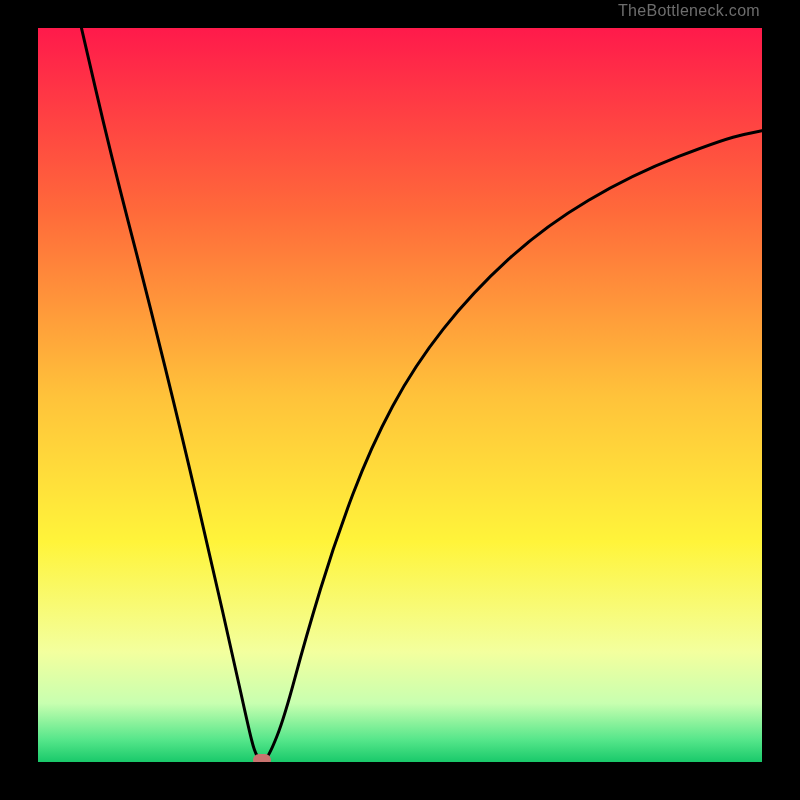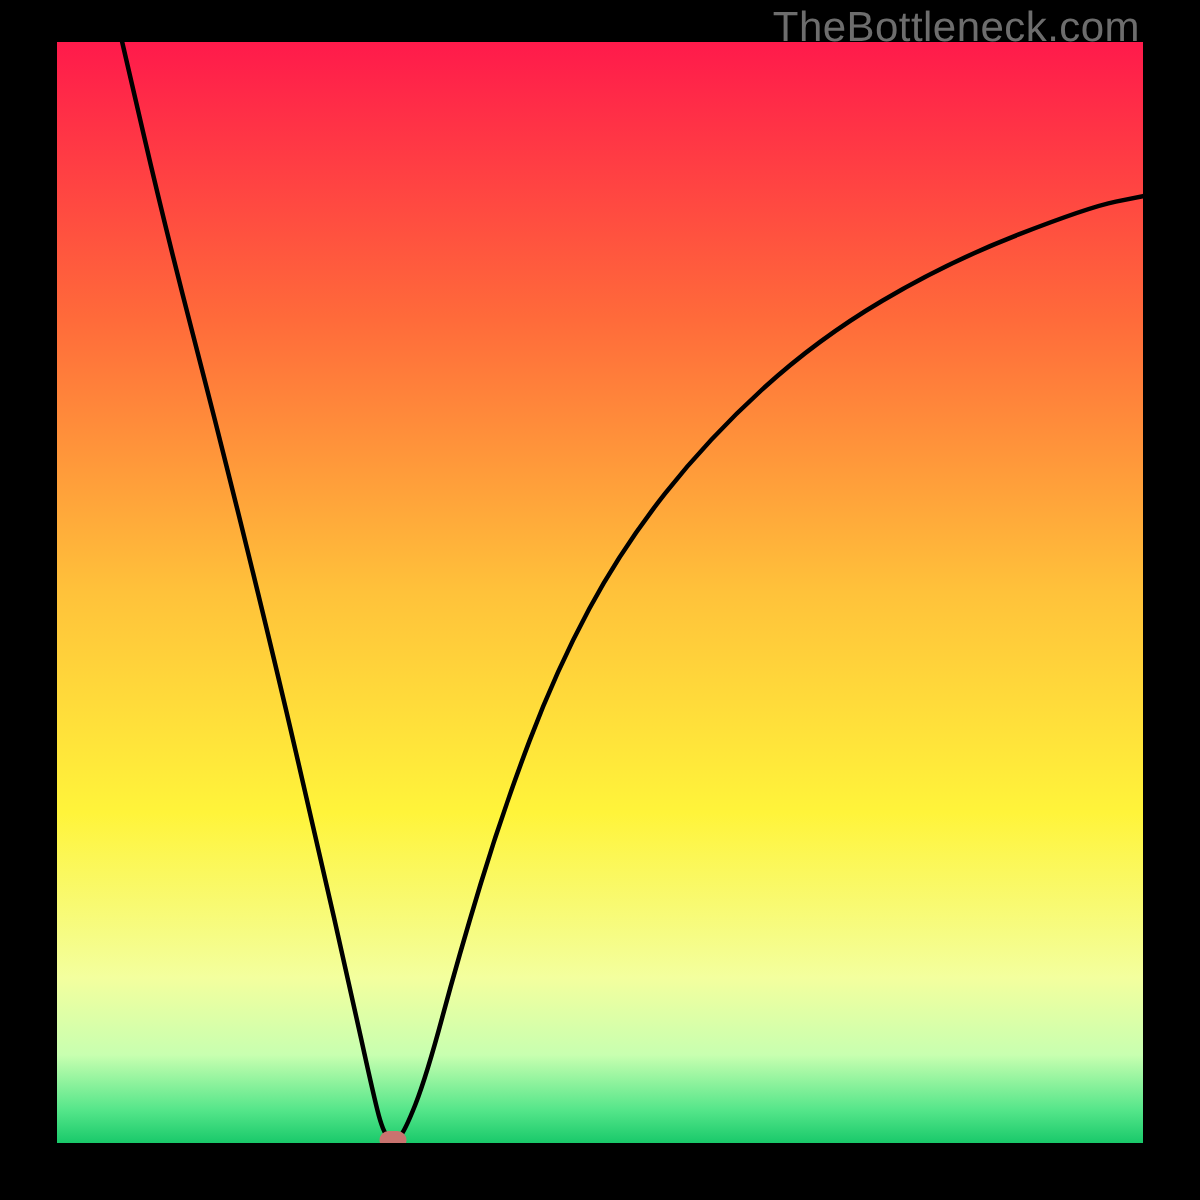--- a/index.html
+++ b/index.html
@@ -35,21 +35,21 @@
     position: absolute;
     left: 0;
     top: 0;
     width: 100%;
     height: 100%;
   }
   .watermark {
     position: absolute;
     top: 2px;
     right: 40px;
-    font-size: 28px;
+    font-size: 16px;
     font-weight: 500;
     color: #6d6d6d;
     letter-spacing: 0.3px;
   }
   .marker {
     position: absolute;
     width: 18px;
     height: 12px;
     background: #c9736f;
     border-radius: 6px;

